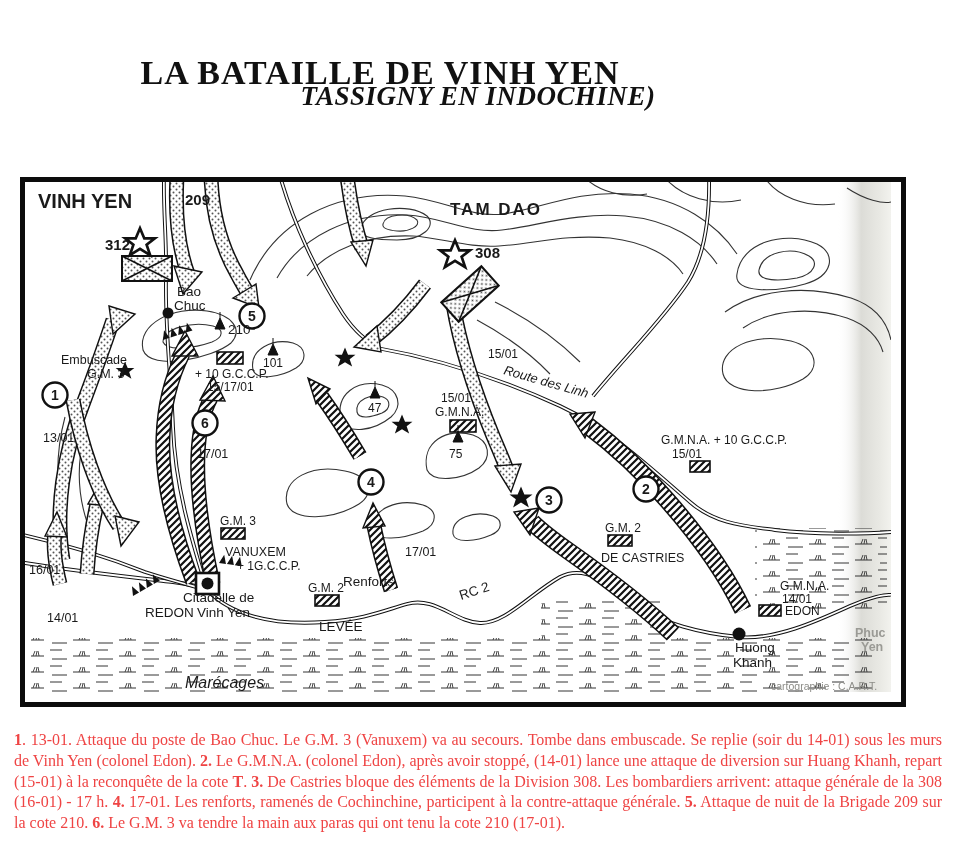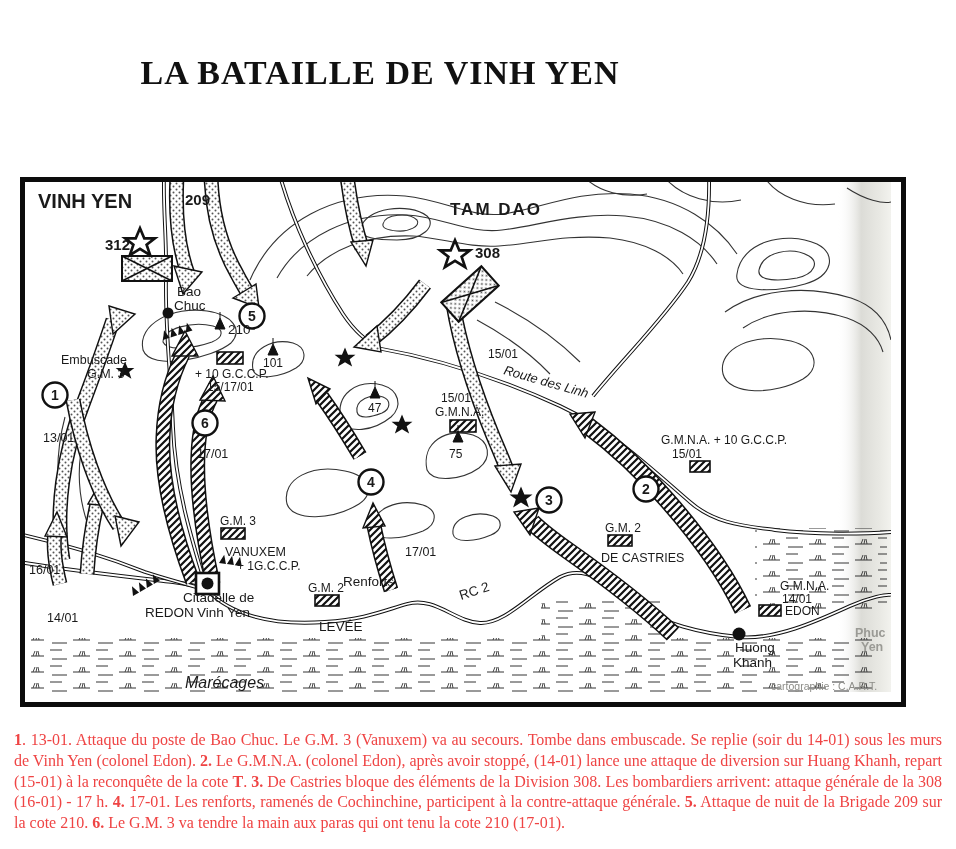--- a/index.html
+++ b/index.html
@@ -42,20 +42,21 @@
   .fr-h{fill:url(#hatch);stroke:#111;stroke-width:1.4;}
   .unit{fill:url(#hatch);stroke:#111;stroke-width:1.6;}
   .divx{stroke:#111;stroke-width:1.6;fill:none;}
   .circ{fill:#fff;stroke:#111;stroke-width:2.4;}
 </style>
 </head>
 <body>
 
 <div class="page-title">LA BATAILLE DE VINH YEN</div>
 <div class="subtitle">
+  <div>TASSIGNY EN INDOCHINE)</div>
 </div>
 
 <div class="map-frame">
 <svg width="866" height="510" viewBox="0 0 866 510">
   <defs>
     <pattern id="stip" width="6" height="6" patternUnits="userSpaceOnUse">
       <rect width="6" height="6" fill="#fff"></rect>
       <circle cx="1.5" cy="1.5" r="1" fill="#555"></circle>
       <circle cx="4.5" cy="4.5" r="1" fill="#555"></circle>
     </pattern>

